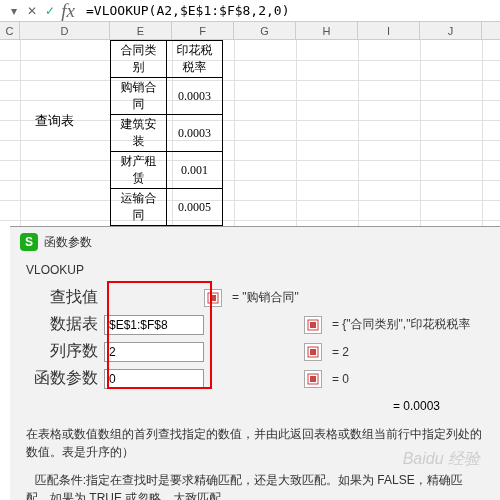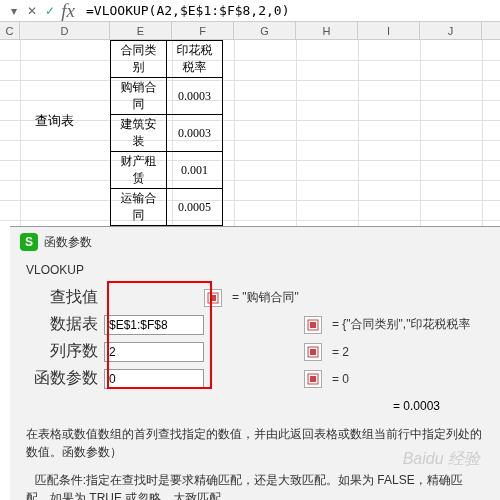--- a/index.html
+++ b/index.html
@@ -180,19 +180,19 @@
           <svg viewBox="0 0 12 12">
             <rect x="1" y="1" width="10" height="10" fill="none" stroke="#c44" stroke-width="1"></rect>
             <rect x="3" y="3" width="6" height="6" fill="#c44"></rect>
           </svg>
         </div>
       <div class="p-eq">= 0</div>
     </div>
   </div>
   <div class="highlight-box" style="left:97px; top:54px; width:105px; height:108px;"></div>
   <div class="result-row">= 0.0003</div>
-  <div class="desc">在表格或数值数组的首列查找指定的数值，并由此返回表格或数组当前行中指定列处的数值。函数参数）</div>
+  <div class="desc">在表格或数值数组的首列查找指定的数值，并由此返回表格或数组当前行中指定列处的数值。表是升序的）</div>
   <div class="desc2">
     <span class="lbl">匹配条件:</span><span>指定在查找时是要求精确匹配，还是大致匹配。如果为 FALSE，精确匹配。如果为 TRUE 或忽略，大致匹配</span>
   </div>
 </div>
 
 <div class="watermark">Baidu 经验</div>
 
 </body></html>

